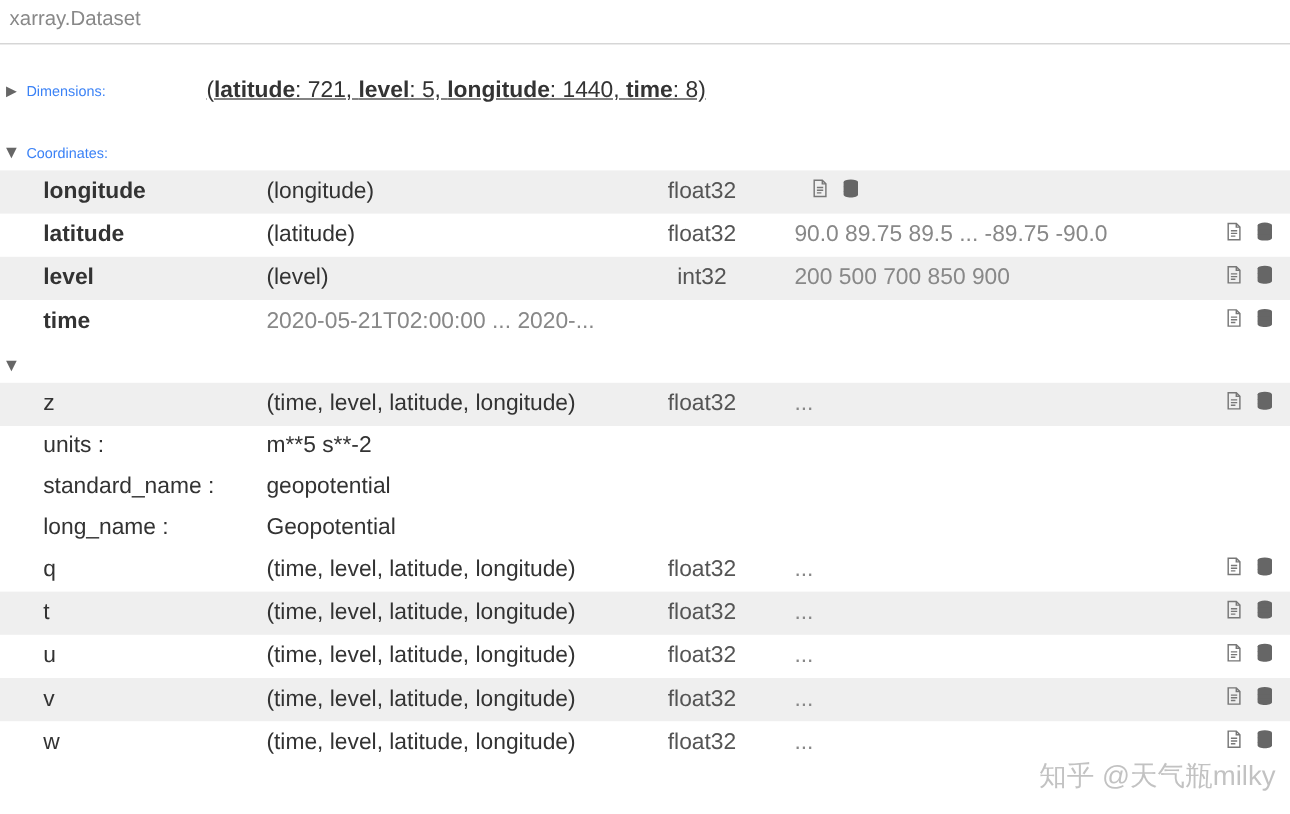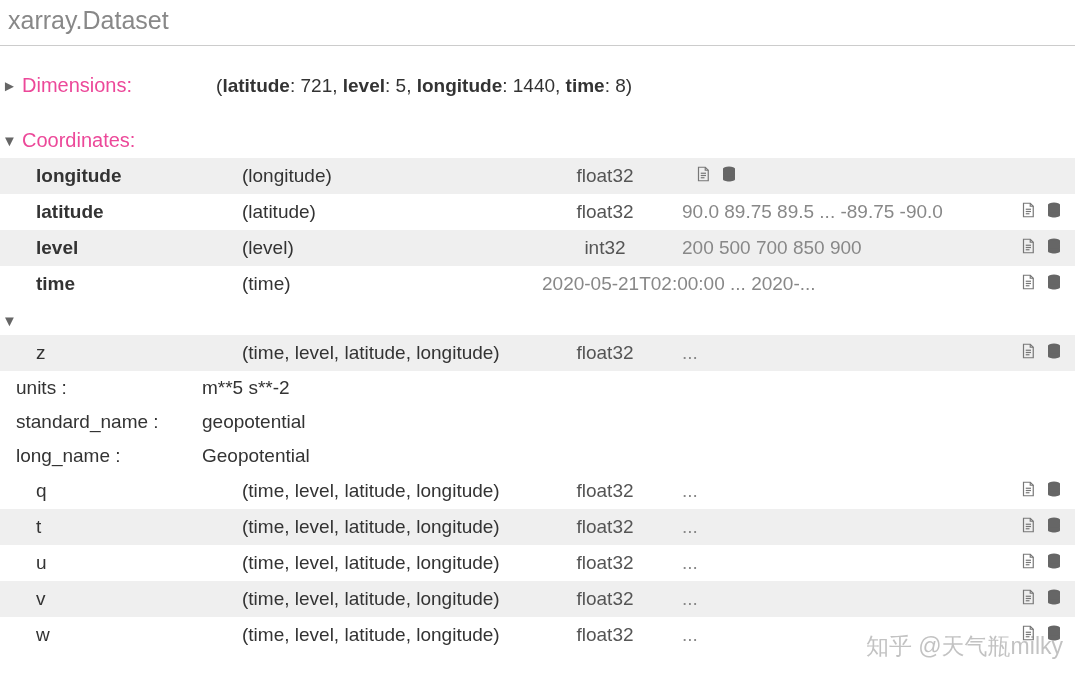--- a/index.html
+++ b/index.html
@@ -8,38 +8,38 @@
     font-size: 19px;
     color: #333;
     background: #fff;
     width: 1075px;
     padding: 0;
   }
   .header {
     color: #888;
     padding: 6px 10px 10px 8px;
     border-bottom: 1px solid #ccc;
-    font-size: 25px;
+    font-size: 17px;
   }
   .section-row {
     display: flex;
     align-items: center;
     padding: 10px 0 6px 0;
   }
   .section-caret {
     width: 22px;
     color: #666;
     font-size: 15px;
     display: inline-flex;
     justify-content: flex-start;
     padding-left: 2px;
   }
   .section-label {
-    color: #ec4899;
-    font-size: 20px;
+    color: #3b82f6;
+    font-size: 12px;
   }
   .dim-row { padding-top: 28px; }
   .dim-summary {
     padding-left: 200px;
     color: #333;
   }
   .dim-summary .k { font-weight: 700; }
   .rows { }
   .row {
     display: flex;
@@ -53,21 +53,20 @@
     width: 186px;
     font-weight: 700;
     color: #333;
     flex: 0 0 186px;
   }
   .cell-name.nw { font-weight: 400; }
   .cell-dims {
     width: 300px;
     flex: 0 0 300px;
     color: #333;
-    margin-left: 20px;
   }
   .cell-dtype {
     width: 140px;
     flex: 0 0 140px;
     text-align: center;
     color: #555;
     padding-right: 14px;
   }
   .cell-preview {
     flex: 1 1 auto;
@@ -78,21 +77,21 @@
   }
   .cell-icons {
     flex: 0 0 56px;
     display: flex;
     justify-content: flex-end;
     gap: 8px;
   }
   .cell-icons svg { width: 18px; height: 20px; }
   .attr-row {
     display: flex;
-    padding-left: 16px;
+    padding-left: 36px;
     height: 34px;
     align-items: center;
   }
   .attr-k { width: 186px; flex: 0 0 186px; color: #333; }
   .attr-v { color: #333; }
   .watermark {
     position: fixed;
     right: 12px;
     bottom: 16px;
     color: rgba(120,120,120,0.45);
@@ -101,21 +100,21 @@
   }
 </style>
 </head>
 <body>
 
 <div class="header">xarray.Dataset</div>
 
 <div class="section-row dim-row">
   <span class="section-caret">►</span>
   <span class="section-label">Dimensions:</span>
-<span class="dim-summary" style="padding-left: 84px;">(<span class="k">latitude</span>: 721, <span class="k">level</span>: 5, <span class="k">longitude</span>: 1440, <span class="k">time</span>: 8)</span>
+<span class="dim-summary" style="padding-left: 84px; text-decoration: underline;">(<span class="k">latitude</span>: 721, <span class="k">level</span>: 5, <span class="k">longitude</span>: 1440, <span class="k">time</span>: 8)</span>
   </div>
 
 <div class="section-row" style="padding-top:26px">
   <span class="section-caret">▼</span>
   <span class="section-label">Coordinates:</span>
 </div>
 <div class="rows" id="coord-rows">
     <div class="row alt">
       <span class="cell-name">longitude</span>
       <span class="cell-dims">(longitude)</span>
@@ -173,21 +172,20 @@
         <span><svg viewBox="0 0 24 24" fill="#666">
             <ellipse cx="12" cy="5" rx="8" ry="3"></ellipse>
             <path d="M4 5v5c0 1.7 3.6 3 8 3s8-1.3 8-3V5" fill="#666"></path>
             <path d="M4 10v5c0 1.7 3.6 3 8 3s8-1.3 8-3v-5" fill="#666"></path>
             <path d="M4 15v4c0 1.7 3.6 3 8 3s8-1.3 8-3v-4" fill="#666"></path>
           </svg></span>
       </span>
     </div>
     <div class="row">
       <span class="cell-name">time</span>
-      <span class="cell-dims">(time)</span>
       <span class="cell-preview">2020-05-21T02:00:00 ... 2020-...</span>
       <span class="cell-icons">
         <span><svg viewBox="0 0 24 24" fill="none" stroke="#777" stroke-width="1.6">
             <path d="M6 3h9l4 4v14H6z"></path>
             <path d="M15 3v4h4"></path>
             <line x1="9" y1="11" x2="16" y2="11"></line>
             <line x1="9" y1="14" x2="16" y2="14"></line>
             <line x1="9" y1="17" x2="14" y2="17"></line>
           </svg></span>
         <span><svg viewBox="0 0 24 24" fill="#666">

